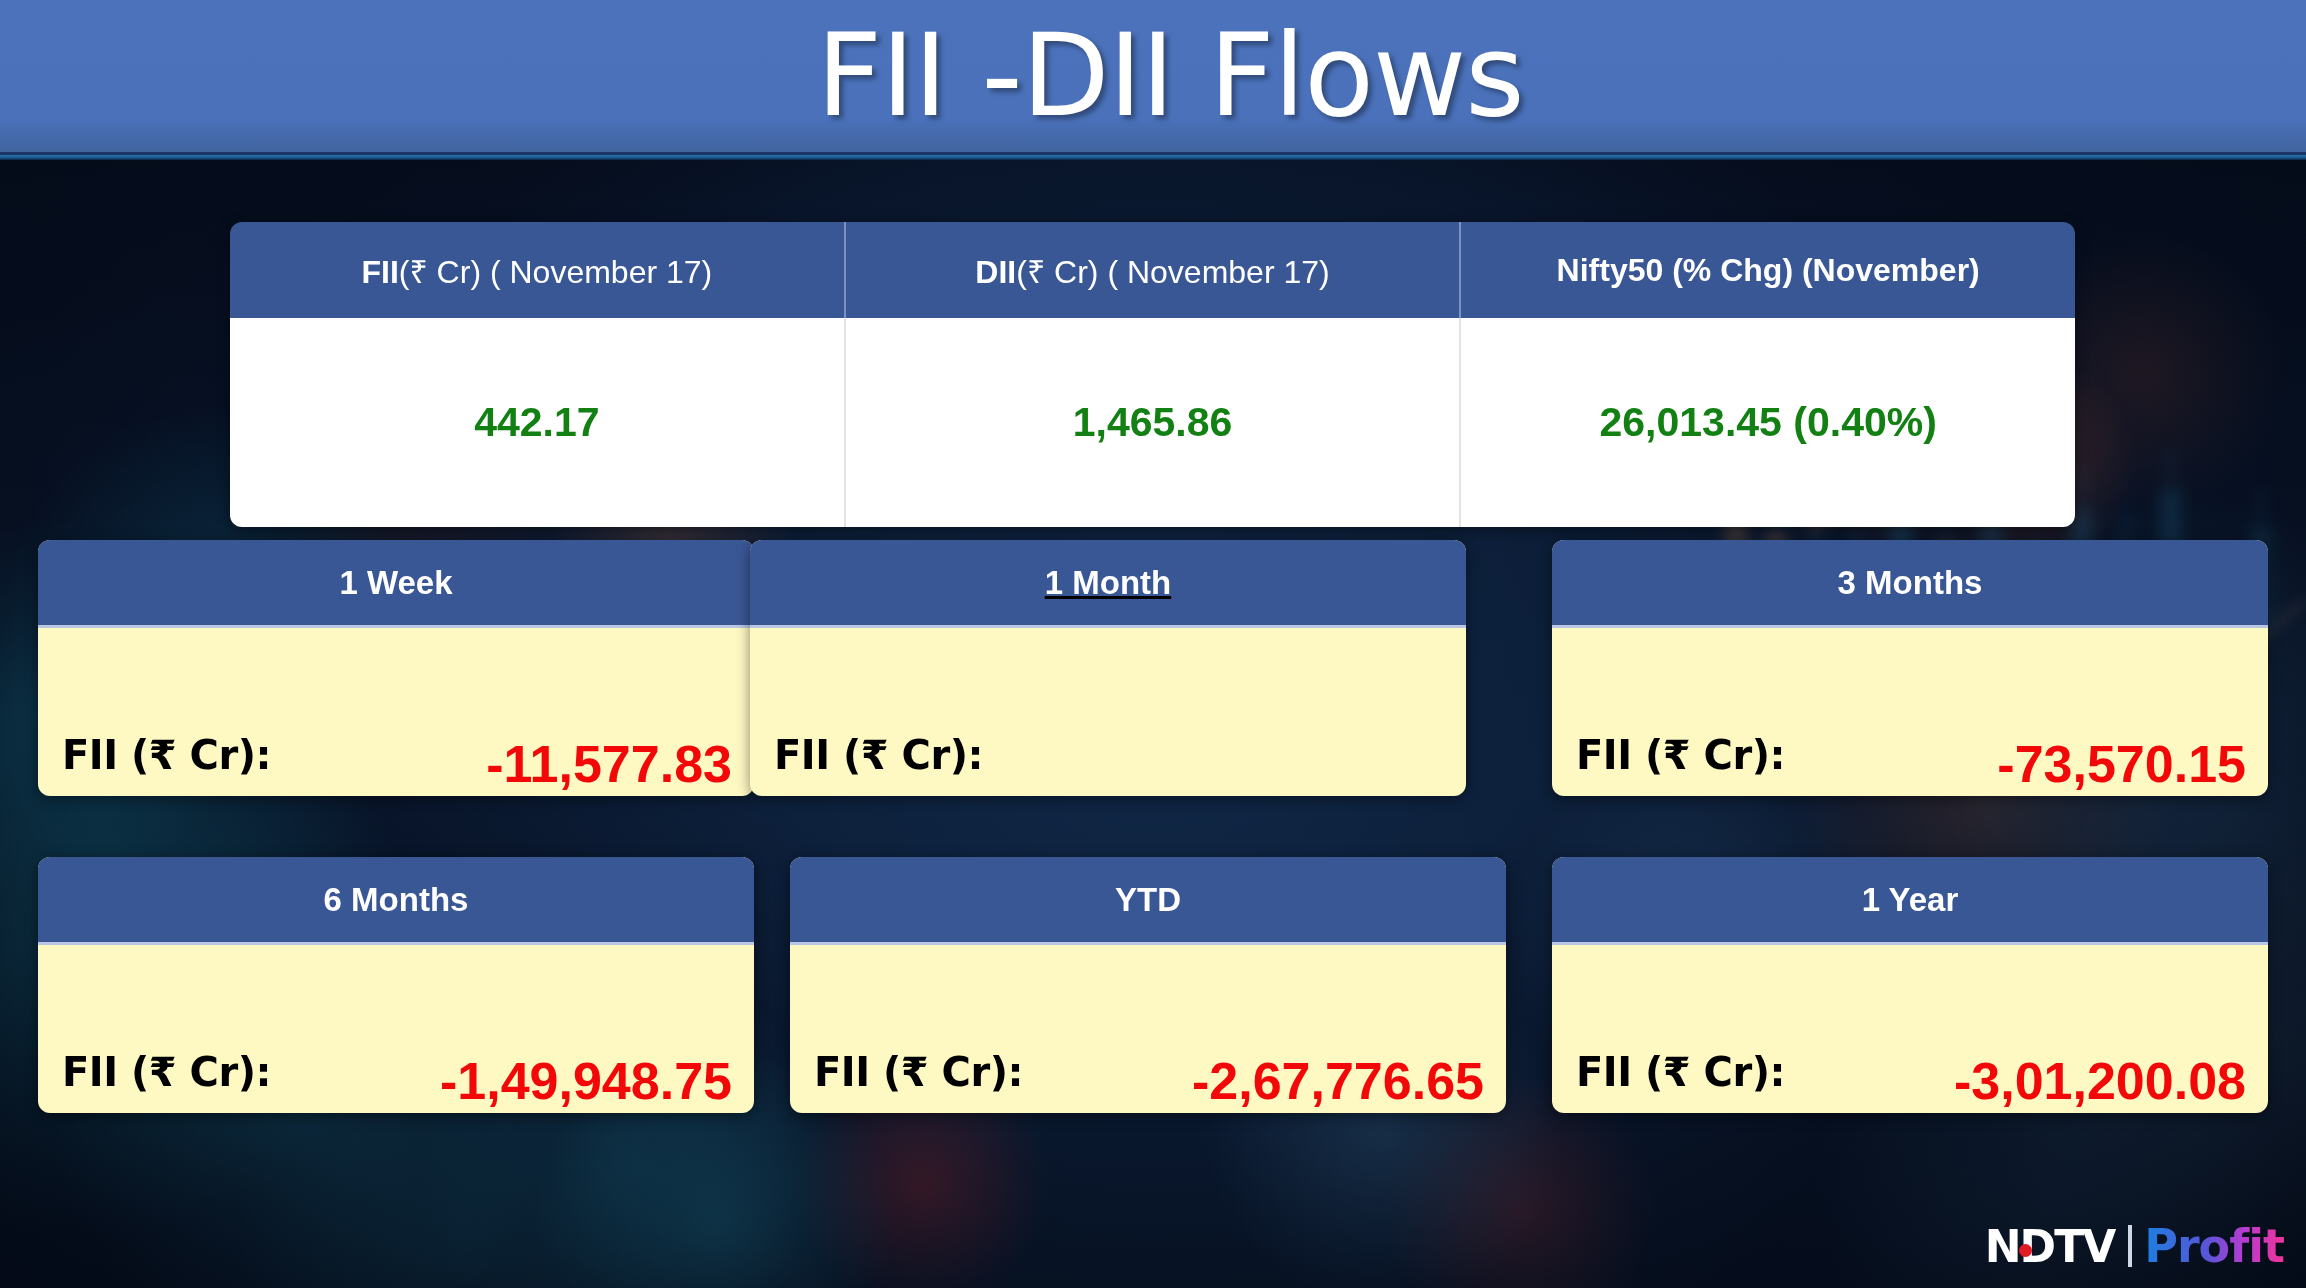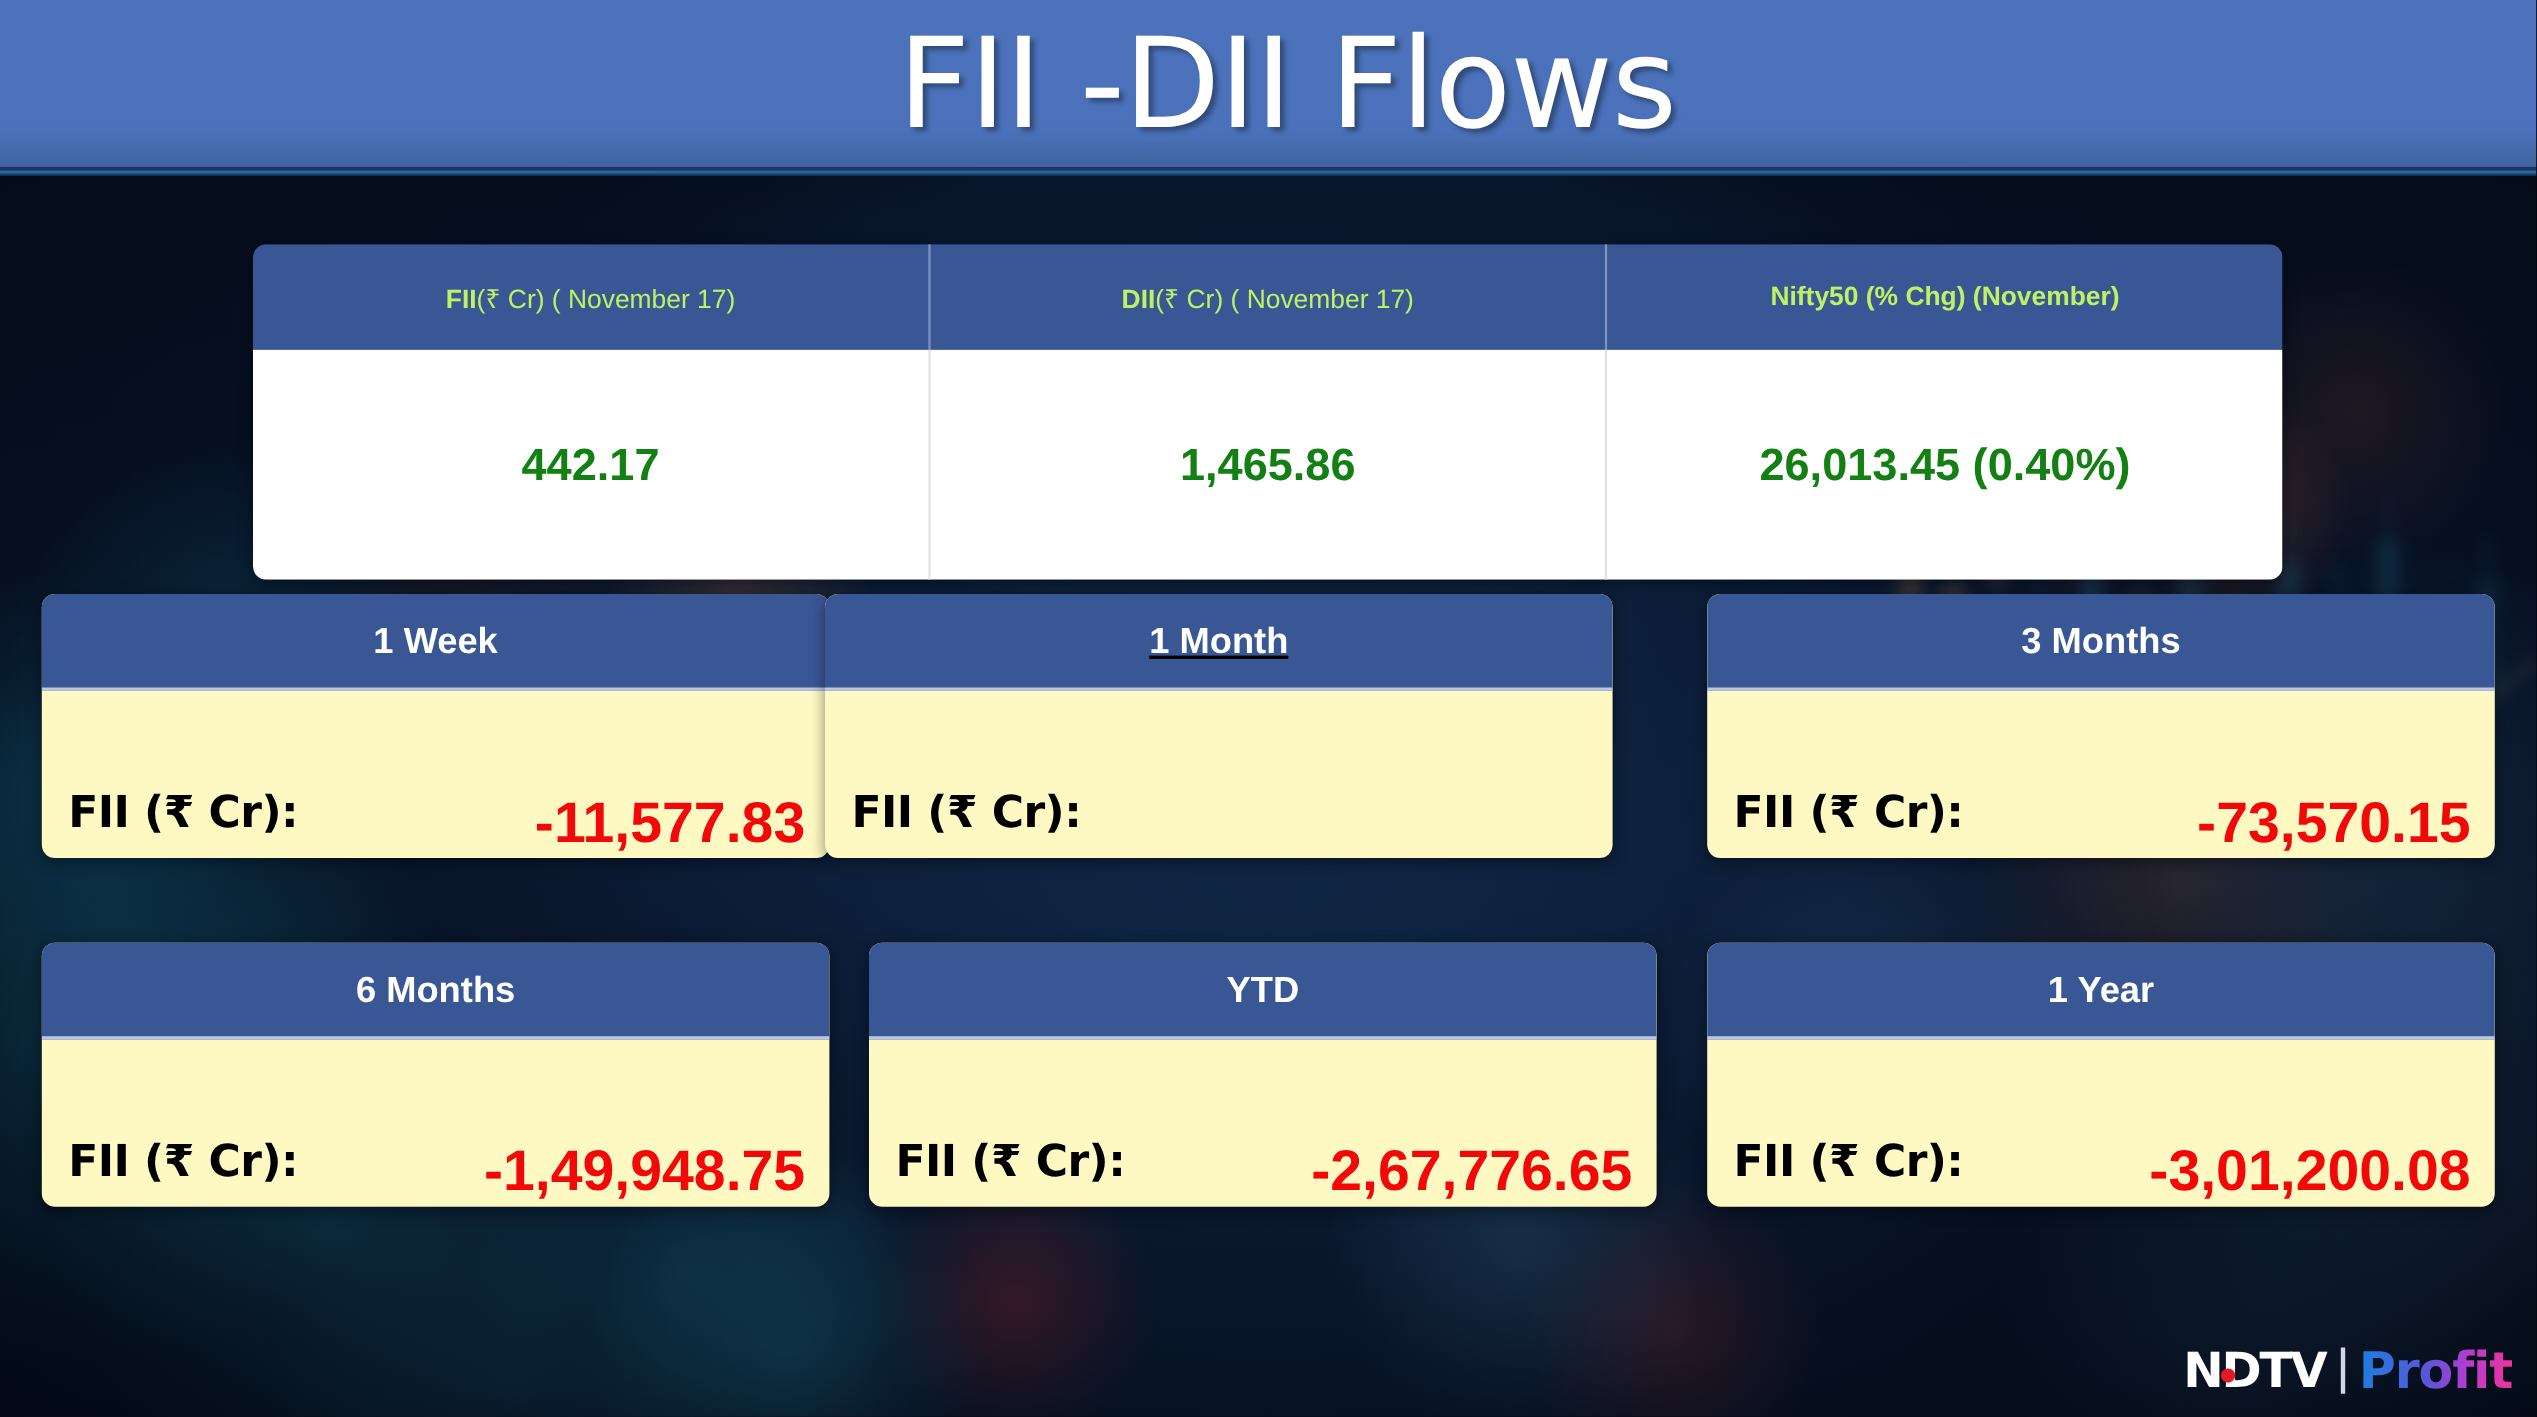--- a/index.html
+++ b/index.html
@@ -118,22 +118,22 @@
   #summary-body {
     display: flex;
     height: 209px;
     background: #ffffff;
   }
   .sum-h {
     flex: 1 1 0;
     display: flex;
     align-items: center;
     justify-content: center;
-    color: #bef264;
-    font-size: 24px;
+    color: #ffffff;
+    font-size: 32px;
     text-align: center;
     box-sizing: border-box;
   }
   .sum-h + .sum-h { border-left: 2px solid #7c93c2; }
   .sum-h b { font-weight: bold; }
   .sum-h .light { font-weight: normal; }
   .sum-c {
     flex: 1 1 0;
     display: flex;
     align-items: center;
@@ -161,21 +161,22 @@
     align-items: center;
     justify-content: center;
     color: #ffffff;
     font-size: 33px;
     font-weight: bold;
     border-bottom: 3px solid #b9c7e4;
     box-sizing: border-box;
   }
   .card-body {
     position: relative;
-    height: 152px;
+    height: 120px;
+    margin-top: 48px;
   }
   .card-label {
     position: absolute;
     left: 24px;
     bottom: 18px;
     color: #000000;
     font-size: 40px;
     font-weight: bold;
     font-family: "DejaVu Sans", sans-serif;
     letter-spacing: -0.5px;

